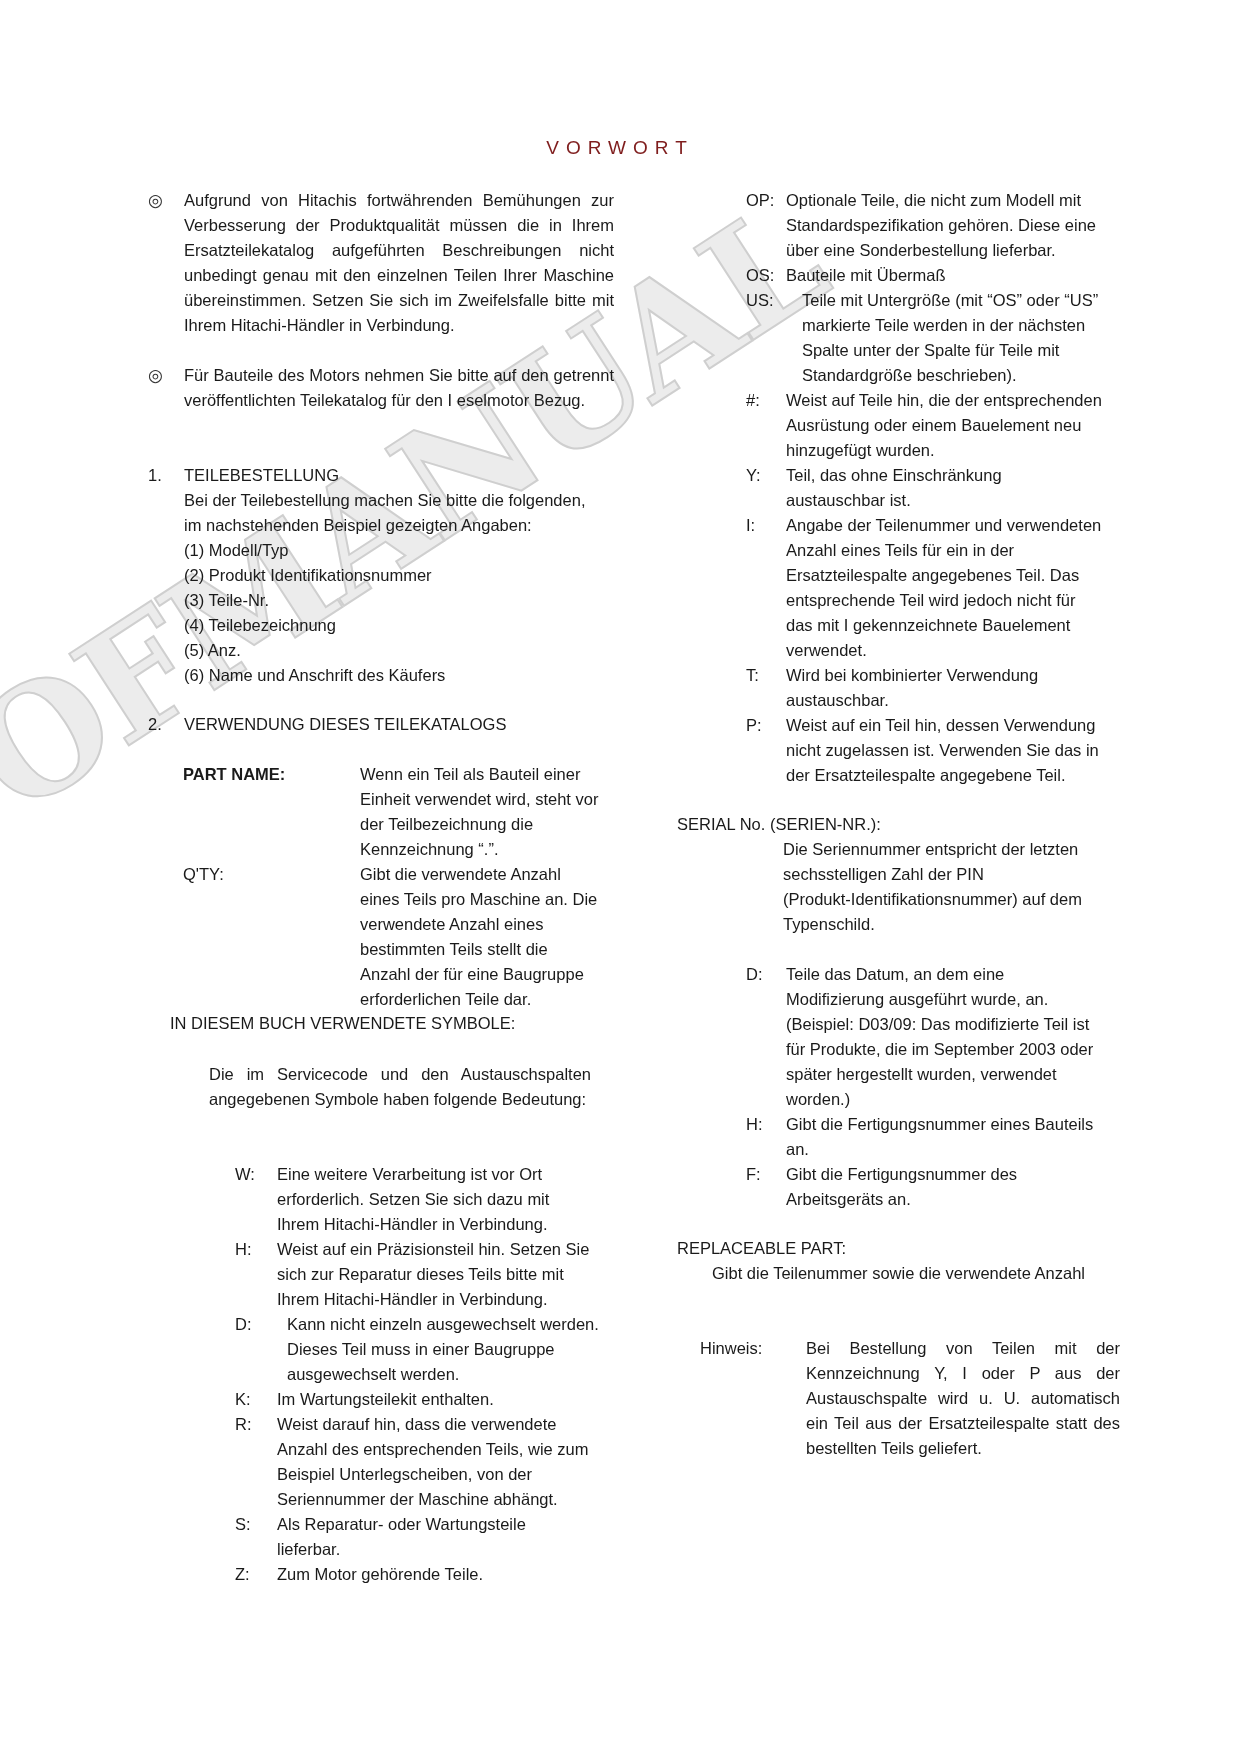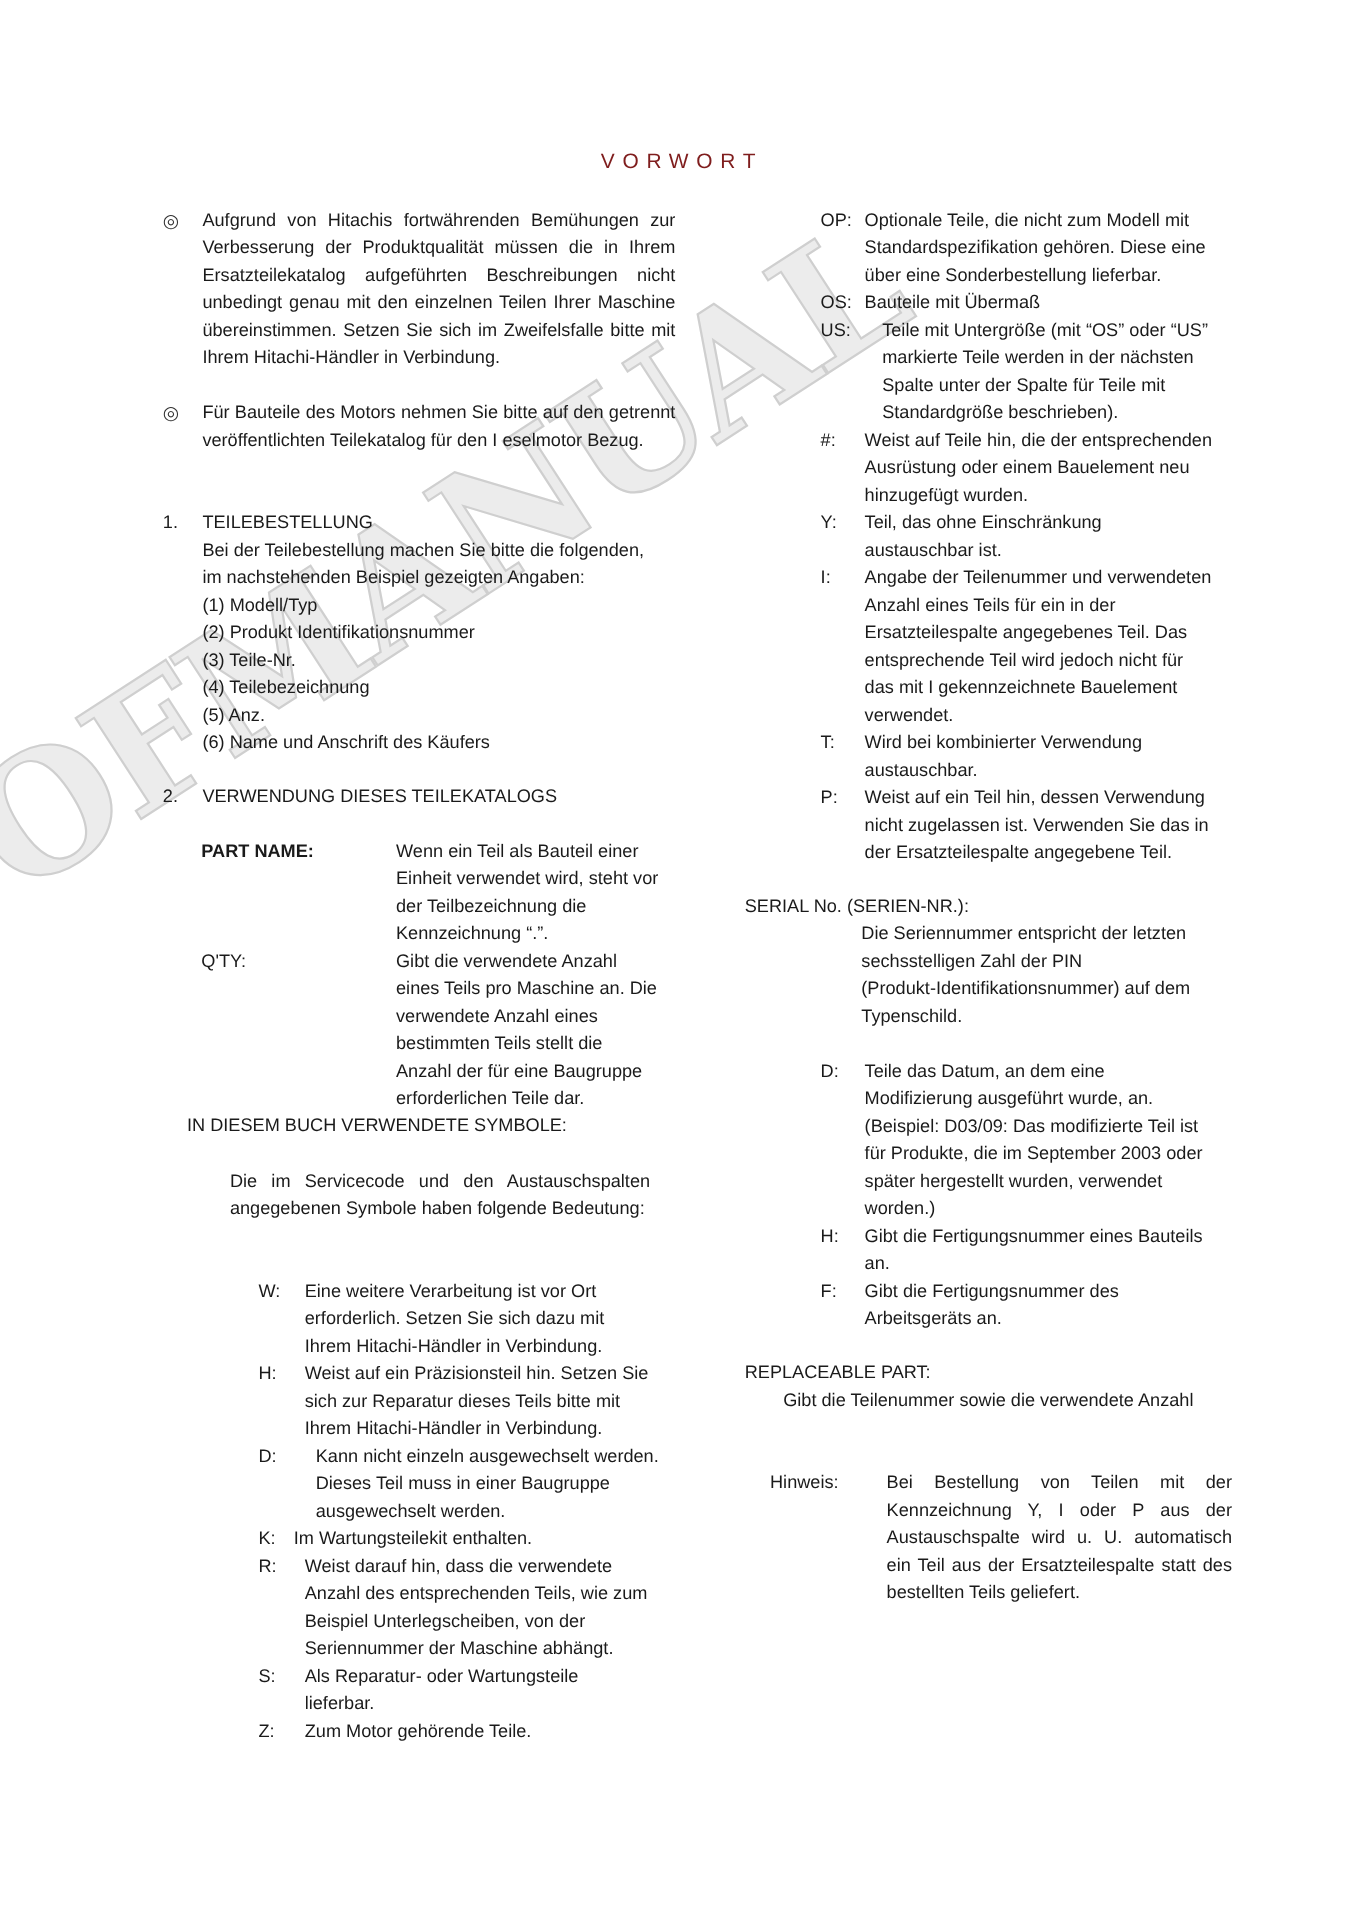--- a/index.html
+++ b/index.html
@@ -96,21 +96,21 @@
     <div class="sym-row" style="top:150px; width:420px;">
       <span class="sym-key">D:</span>
       <div class="sym-val" style="left:42px;margin-left:10px;">
         <div>Kann nicht einzeln ausgewechselt werden.</div>
         <div>Dieses Teil muss in einer Baugruppe</div>
         <div>ausgewechselt werden.</div>
       </div>
     </div>
     <div class="sym-row" style="top:225px; width:420px;">
       <span class="sym-key">K:</span>
-      <div class="sym-val" style="left:32px;text-align:center;">
+      <div class="sym-val" style="left:42px;text-align:center;">
         <div>Im Wartungsteilekit enthalten.</div>
       </div>
     </div>
     <div class="sym-row" style="top:250px; width:420px;">
       <span class="sym-key">R:</span>
       <div class="sym-val" style="left:42px;">
         <div>Weist darauf hin, dass die verwendete</div>
         <div>Anzahl des entsprechenden Teils, wie zum</div>
         <div>Beispiel Unterlegscheiben, von der</div>
         <div>Seriennummer der Maschine abhängt.</div>

